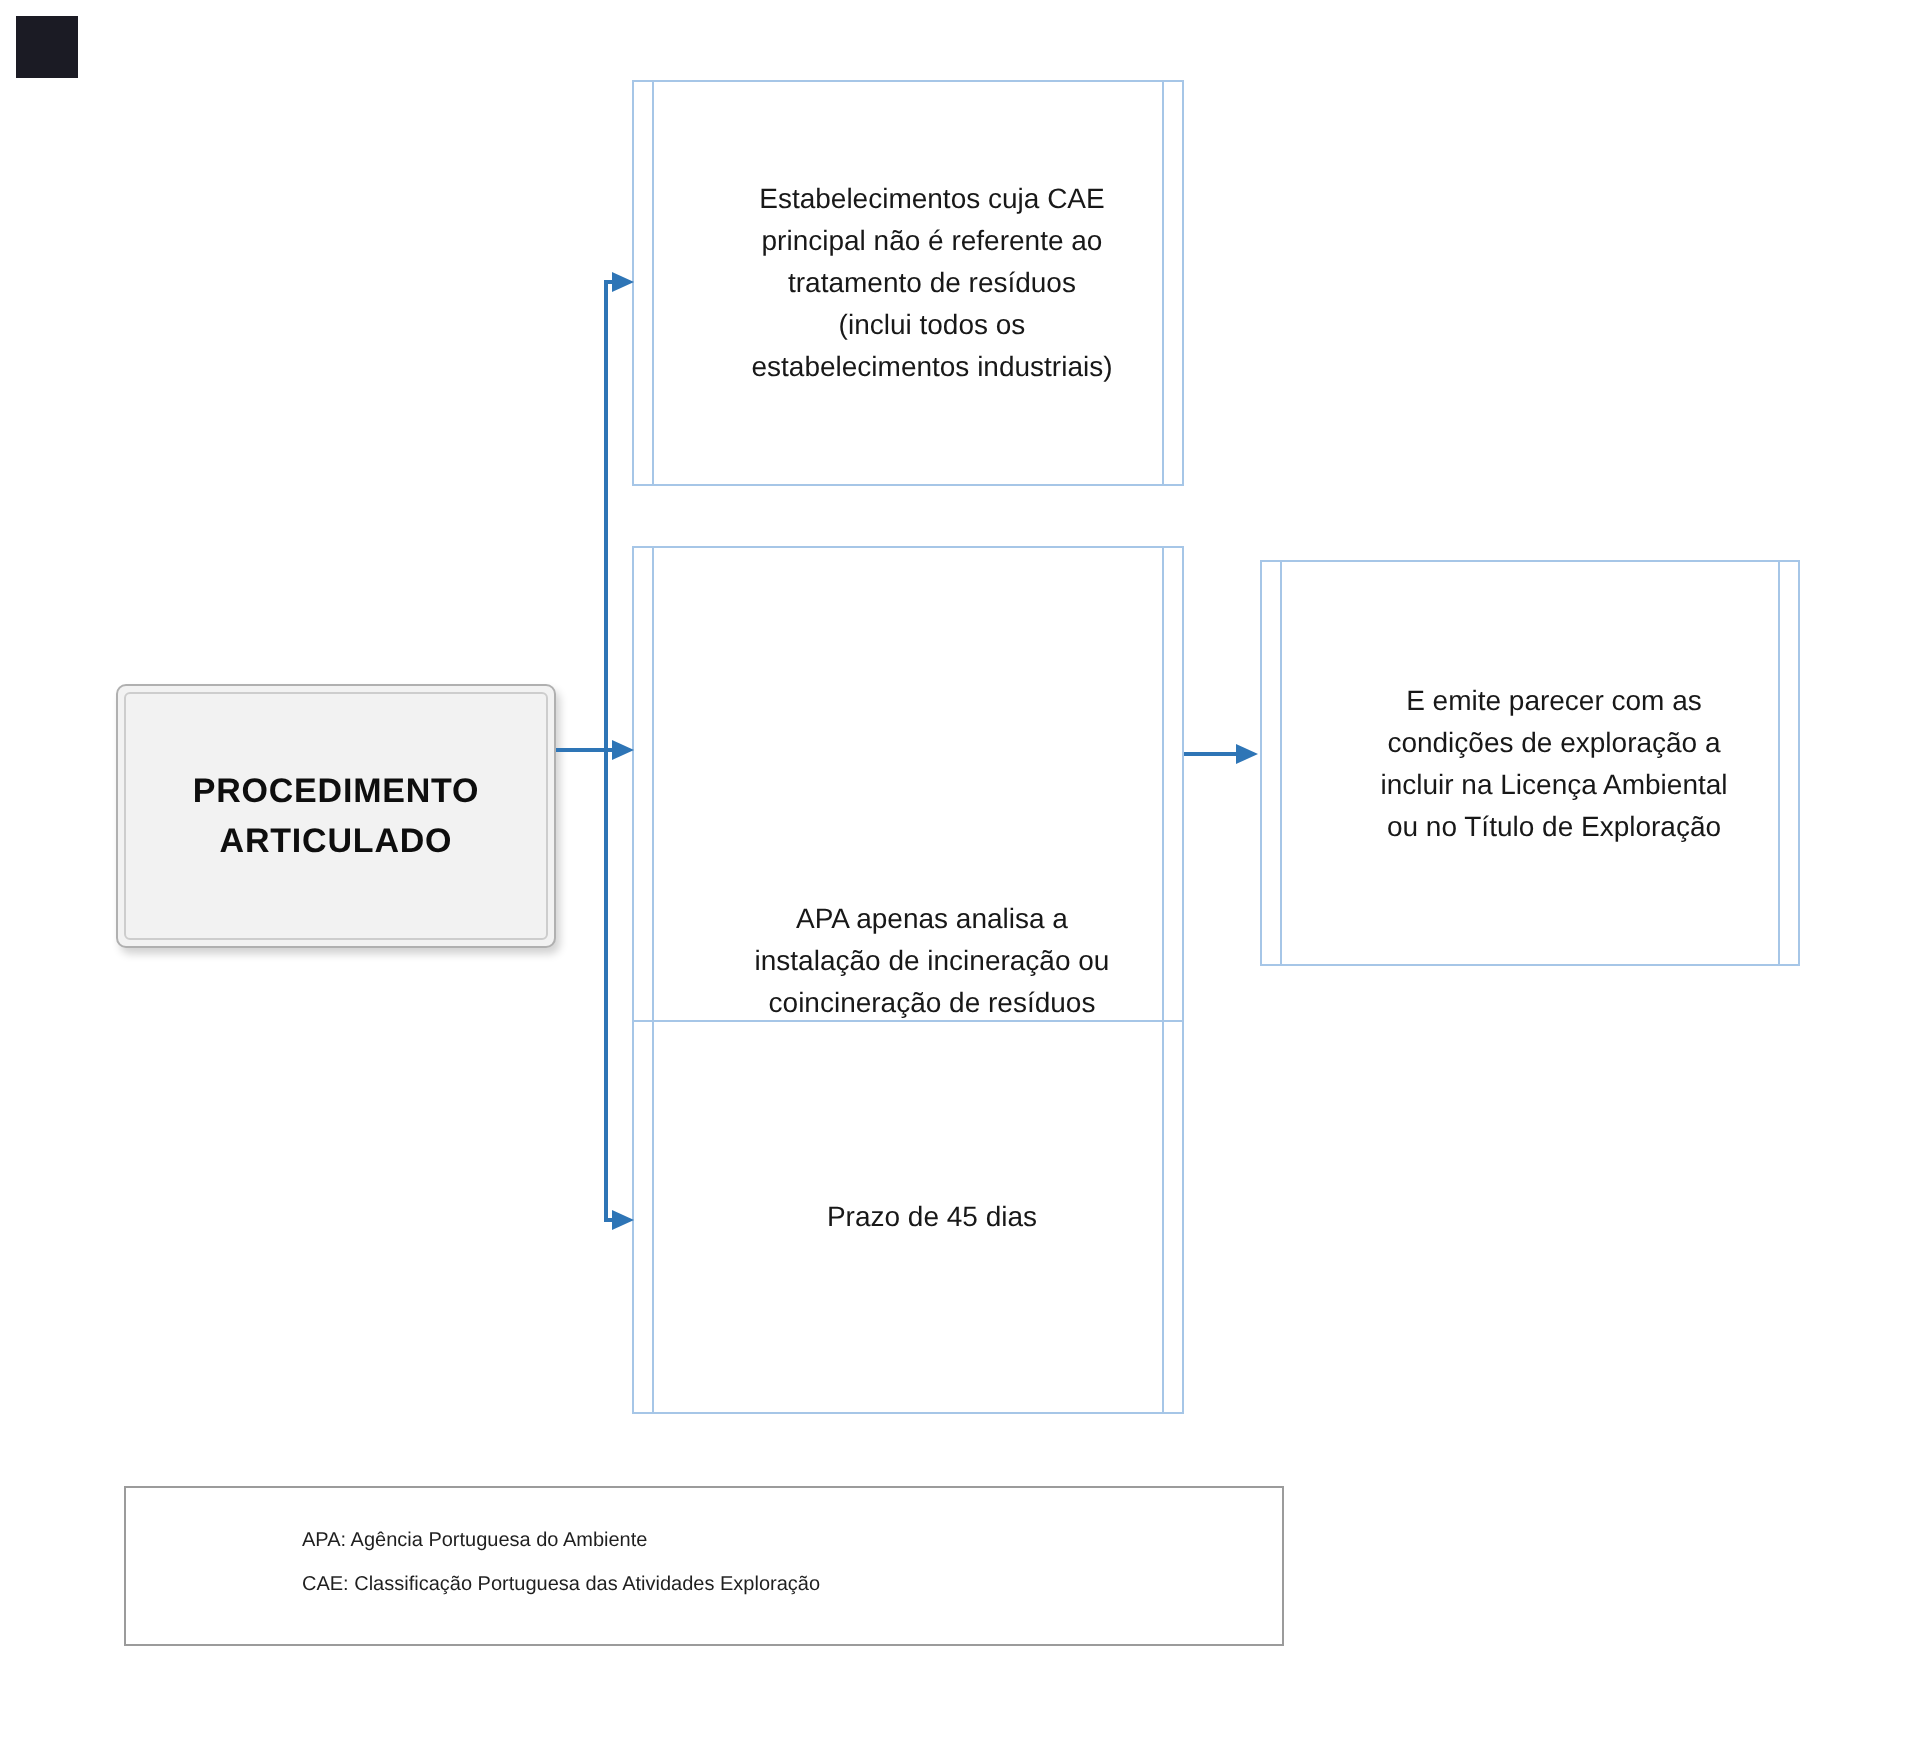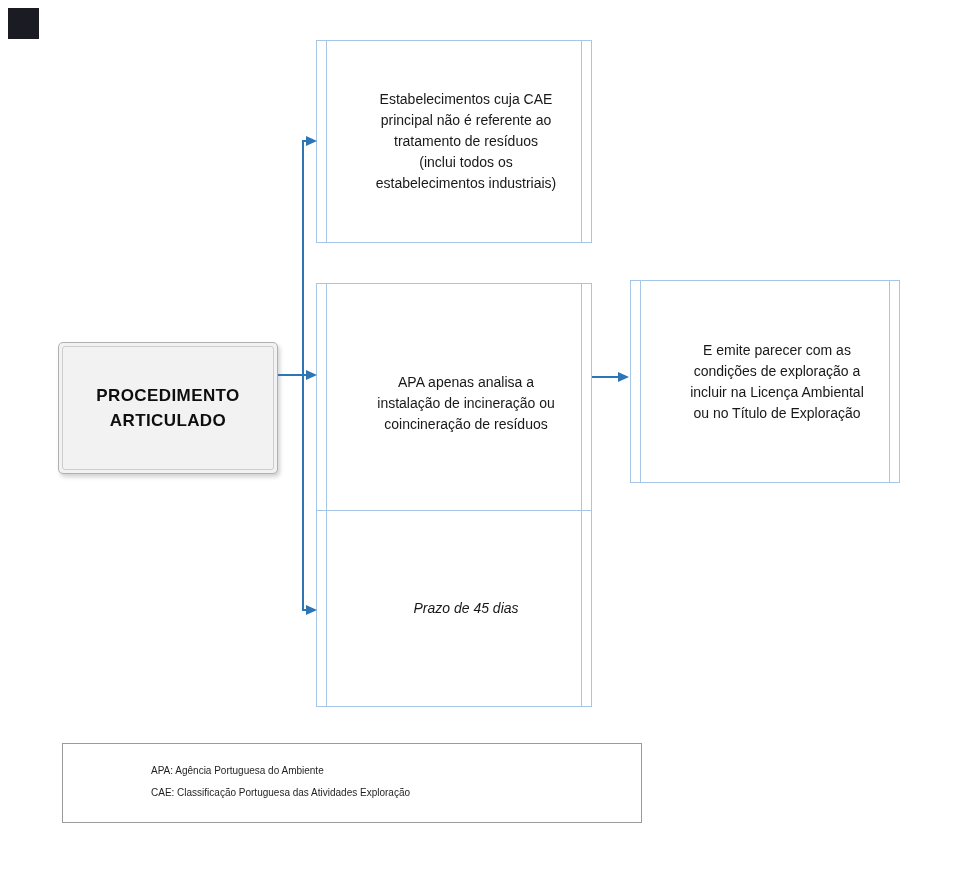--- a/index.html
+++ b/index.html
@@ -62,22 +62,22 @@
   .process-box::before, .process-box::after {
     content: "";
     position: absolute;
     top: 0; bottom: 0;
     width: 0;
     border-left: 1.5px solid #a6c6e7;
   }
   .process-box::before { left: 9px; }
   .process-box::after  { right: 9px; }
   .box-top    { left: 316px; top: 40px;  width: 276px; height: 203px; }
-  .box-middle { left: 316px; top: 283px; width: 276px; height: 240px; }
-  .box-bottom { left: 316px; top: 510px; width: 276px; height: 197px; font-style: italic; }
+  .box-middle { left: 316px; top: 273px; width: 276px; height: 240px; align-items: flex-end; }
+  .box-bottom { left: 316px; top: 510px; width: 276px; height: 197px; }
   .box-right  { left: 630px; top: 280px; width: 270px; height: 203px; }
   .process-text {
     font-size: 14px;
     line-height: 21px;
     color: #181818;
     text-align: center;
     white-space: pre-line;
     padding: 0 14px;
   }
 

